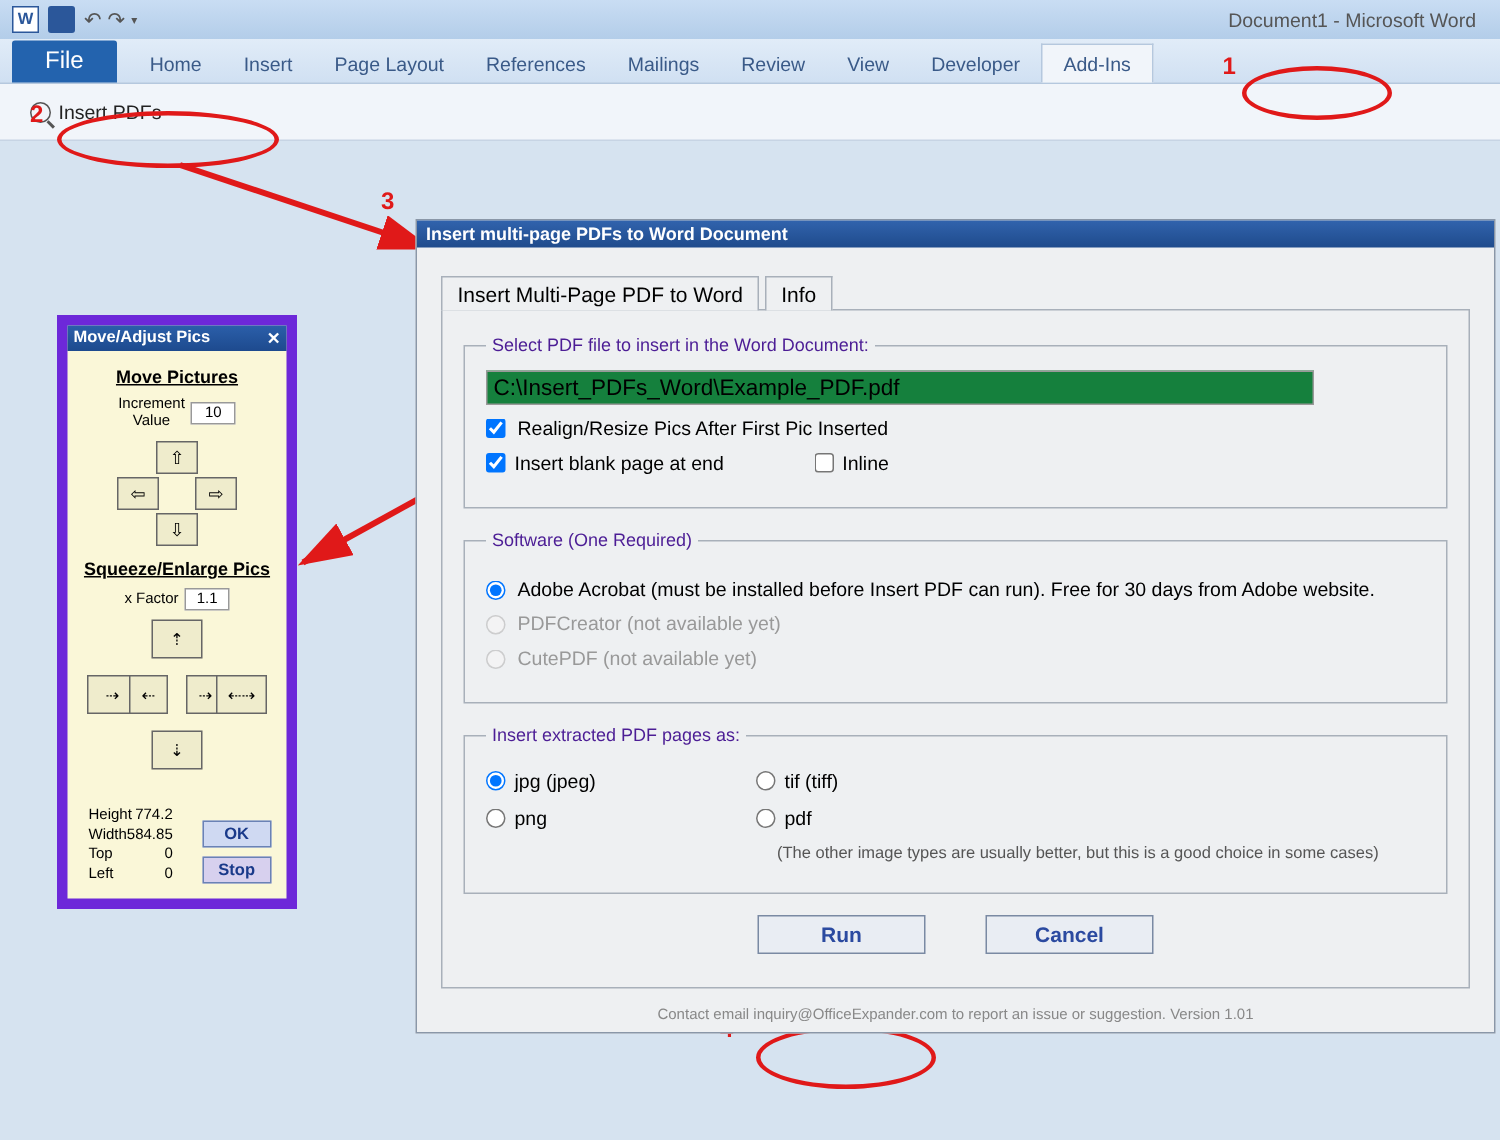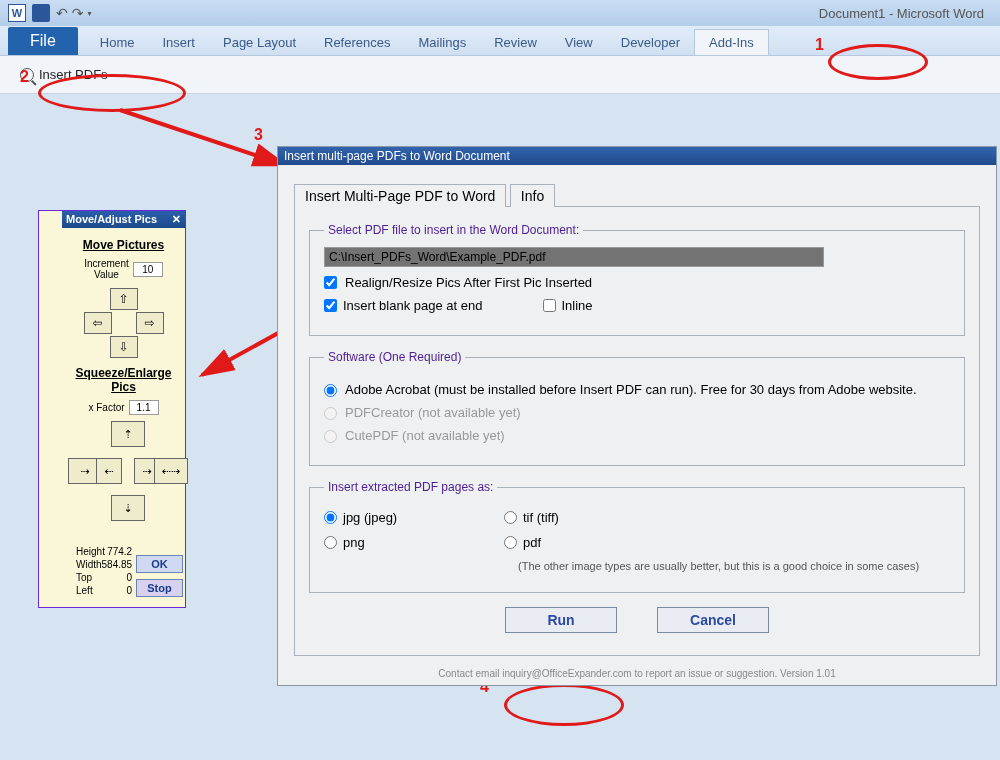--- a/index.html
+++ b/index.html
@@ -26,21 +26,21 @@
   .mag-icon::after { content:""; position:absolute; width:6px; height:1.5px; background:#555; bottom:-3px; right:-4px; transform:rotate(45deg);}
 
   
   .anno { position:absolute; border:3px solid #e01919; border-radius:50%; pointer-events:none; }
   .anno-num { position:absolute; color:#e01919; font-weight:bold; font-size:16px; }
 
   
   .arrow { position:absolute; pointer-events:none; }
 
   
-  .panel { position:absolute; left:38px; top:210px; width:148px; background:#faf7d8; border:1px solid #6d28d9; font-size:11px;padding-left:23px; }
+  .panel { position:absolute; left:38px; top:210px; width:160px; background:#faf7d8; border:7px solid #6d28d9; font-size:11px; }
   .panel-title { background:linear-gradient(#2b5faa,#1d4a8e); color:#fff; font-size:11px; font-weight:bold; padding:2px 4px; display:flex; justify-content:space-between; }
   .panel-title .x { color:#fff; cursor:default; }
   .panel-body { padding:6px 6px 10px; }
   .panel h4 { text-align:center; margin:4px 0 6px; font-size:12px; text-decoration:underline; font-weight:bold; }
   .inc-row { display:flex; justify-content:center; gap:4px; align-items:center; font-size:10px; }
   .inc-row input { width:30px; font-size:10px; text-align:center; border:1px solid #999; }
 
   .dpad { position:relative; width:80px; height:70px; margin:8px auto; }
   .dbtn { position:absolute; width:28px; height:22px; background:#efeccc; border:1px solid #666; display:flex; align-items:center; justify-content:center; font-size:12px; }
   .dbtn.up { left:26px; top:0; }
@@ -58,29 +58,29 @@
   .sbtn.right2 { right:0; top:37px; }
 
   .stats { margin-top:18px; font-size:10px; }
   .stats-row { display:flex; justify-content:space-between; padding:1px 4px;}
   .okstop { display:flex; flex-direction:column; gap:6px; float:right;}
   .small-btn { background:#cfd9f2; border:1px solid #6a82b5; font-size:11px; padding:2px 10px; font-weight:bold; color:#1a3a8a;}
   .bottom-area { display:flex; justify-content:space-between; align-items:flex-end; padding:0 4px;}
 
   
   .dialog { position:absolute; left:277px; top:146px; width:720px; background:#eef0f2; border:1px solid #8a97a8; }
-  .dlg-title { background:linear-gradient(#3163ad,#1f4b8c); color:#fff; font-size:12px; font-weight:normal; padding:2px 6px;}
+  .dlg-title { background:linear-gradient(#3163ad,#1f4b8c); color:#fff; font-size:12px; font-weight:bold; padding:2px 6px;}
   .dlg-tabs { margin:18px 16px 0; }
   .dlg-tab { display:inline-block; background:#eef0f2; border:1px solid #a8b0ba; border-bottom:none; padding:3px 10px; font-size:14px; position:relative; top:1px;}
   .dlg-tab + .dlg-tab { margin-left:-1px; }
   .dlg-tabpage { border:1px solid #a8b0ba; margin:0 16px 10px; background:#eef0f2; padding:10px 14px 14px;}
 
   fieldset { border:1px solid #a8b0ba; margin:6px 0 14px; padding:10px 14px 14px; }
   legend { font-size:12px; color:#4c1d95; padding:0 4px; }
-  .path-input { width:500px; font-size:12px; padding:2px 4px; border:1px solid #999; background:#737373;}
+  .path-input { width:552px; font-size:15px; padding:2px 4px; border:1px solid #999; background:#15803d;}
   .chk-row { font-size:13px; margin:8px 0; display:flex; align-items:center; gap:8px;}
   .chk-inline { display:inline-flex; align-items:center; gap:6px; }
   .radio-row { font-size:13px; margin:8px 0; display:flex; align-items:flex-end; gap:8px;}
   .disabled { color:#999; }
   .two-col { display:grid; grid-template-columns:180px 1fr; row-gap:10px; font-size:13px; margin:6px 0;}
   .note { font-size:11px; color:#555; grid-column:1/3; padding-left:14px;}
 
   .dlg-buttons { display:flex; justify-content:center; gap:40px; margin:4px 0 8px;}
   .big-btn { width:112px; padding:4px 0; font-size:14px; background:#e9edf3; border:1px solid #7a8aa3; color:#2b4aa0; font-weight:bold;}
   .footer { text-align:center; font-size:10px; color:#888; padding:2px 0 6px;}

